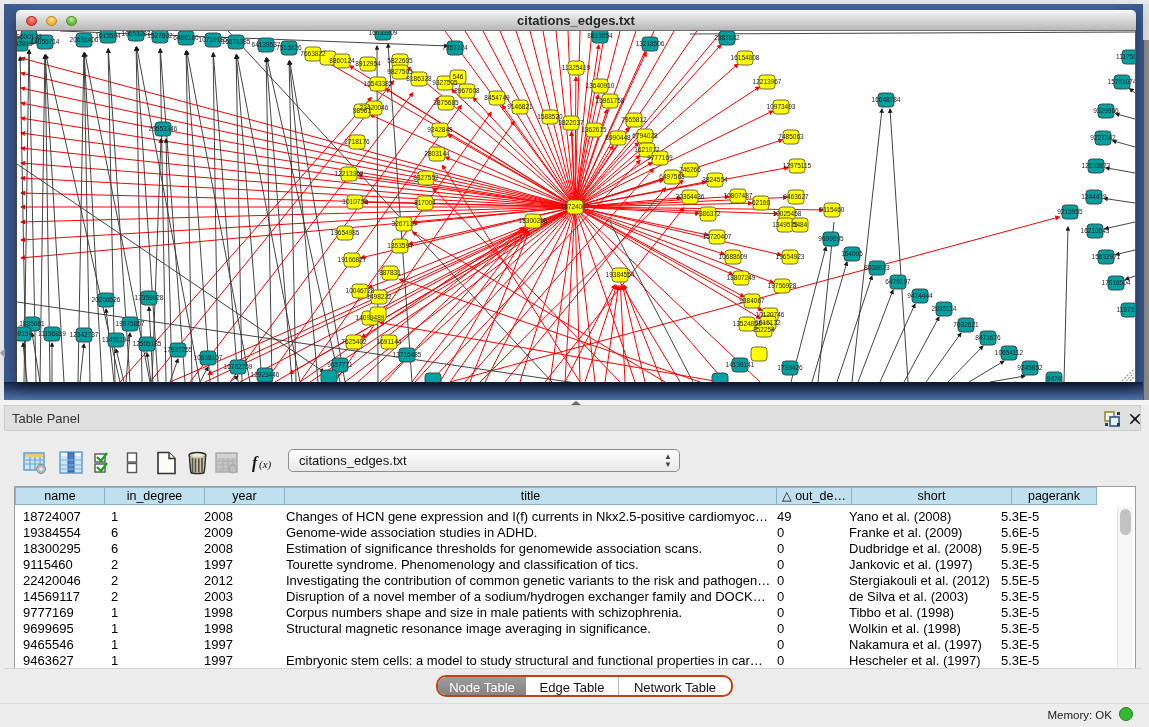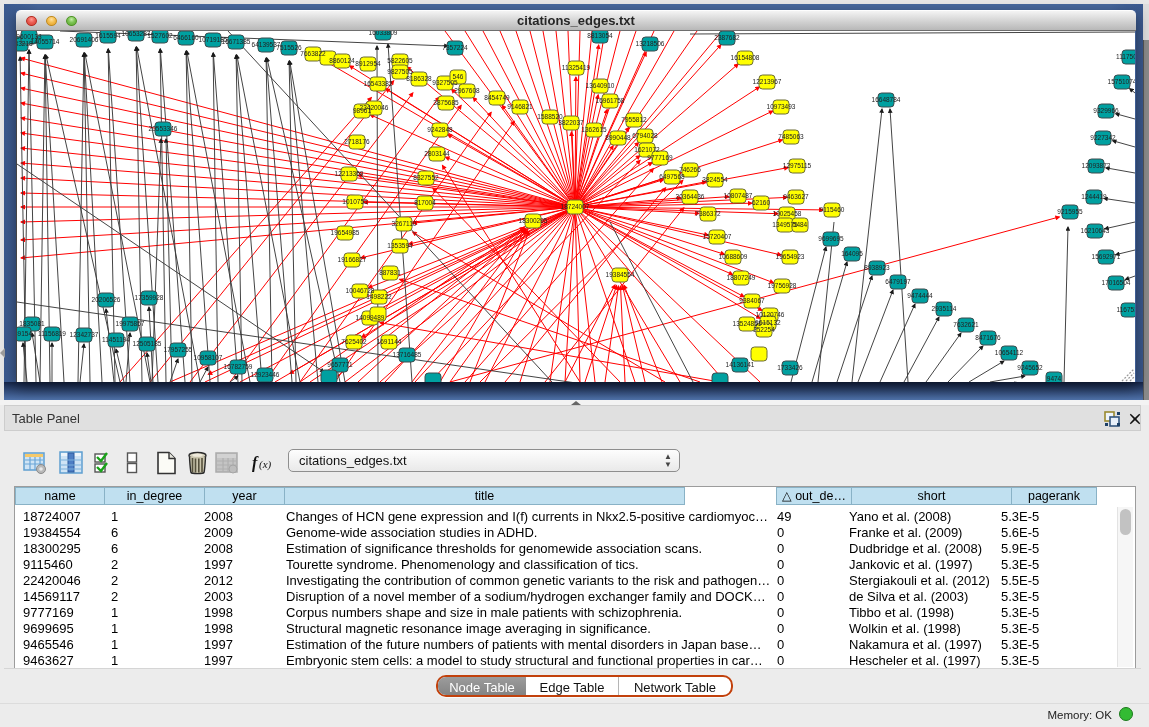--- a/index.html
+++ b/index.html
@@ -633,21 +633,21 @@
   <svg class="ic" style="left:247px" width="26" height="24" viewBox="0 0 26 24">
     <text x="1" y="17" font-family="Liberation Serif,serif" font-style="italic" font-weight="bold" font-size="16" fill="#111">f</text>
     <text x="8" y="17" font-family="Liberation Serif,serif" font-style="italic" font-size="11" fill="#111">(x)</text>
   </svg>
   <div id="combo">citations_edges.txt<span class="steppers">▲<br>▼</span></div>
  </div>
  <div id="tablebox">
    <div class="thead" style="left:0;width:90px">name</div>
    <div class="thead" style="left:89px;width:101px">in_degree</div>
    <div class="thead" style="left:189px;width:81px">year</div>
-   <div class="thead" style="left:269px;width:401px">title</div>
+   <div class="thead" style="left:269px;width:493px">title</div>
    <div class="thead" style="left:761px;width:76px">△ out_de…</div>
    <div class="thead" style="left:836px;width:161px">short</div>
    <div class="thead" style="left:996px;width:86px">pagerank</div>
 <div class="trow" style="top:21px">
         <span class="c-name">18724007</span>
         <span class="c-deg">1</span>
         <span class="c-year">2008</span>
         <span class="c-title">Changes of HCN gene expression and I(f) currents in Nkx2.5-positive cardiomyoc…</span>
         <span class="c-od">49</span>
         <span class="c-short">Yano et al. (2008)</span>
@@ -713,21 +713,20 @@
         <span class="c-year">1998</span>
         <span class="c-title">Structural magnetic resonance image averaging in significance.</span>
         <span class="c-od">0</span>
         <span class="c-short">Wolkin et al. (1998)</span>
         <span class="c-pr">5.3E-5</span>
       </div>
 <div class="trow" style="top:149px">
         <span class="c-name">9465546</span>
         <span class="c-deg">1</span>
         <span class="c-year">1997</span>
-        <span class="c-title">Estimation of the future numbers of patients with mental disorders in Japan base…</span>
         <span class="c-od">0</span>
         <span class="c-short">Nakamura et al. (1997)</span>
         <span class="c-pr">5.3E-5</span>
       </div>
 <div class="trow" style="top:165px">
         <span class="c-name">9463627</span>
         <span class="c-deg">1</span>
         <span class="c-year">1997</span>
         <span class="c-title">Embryonic stem cells: a model to study structural and functional properties in car…</span>
         <span class="c-od">0</span>

